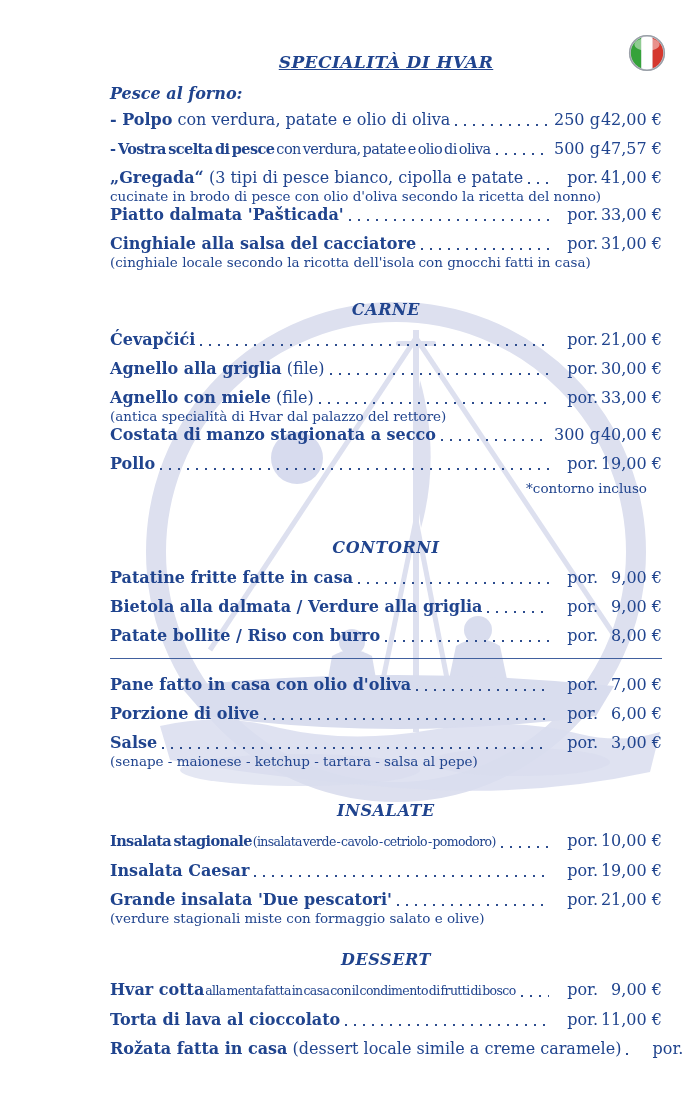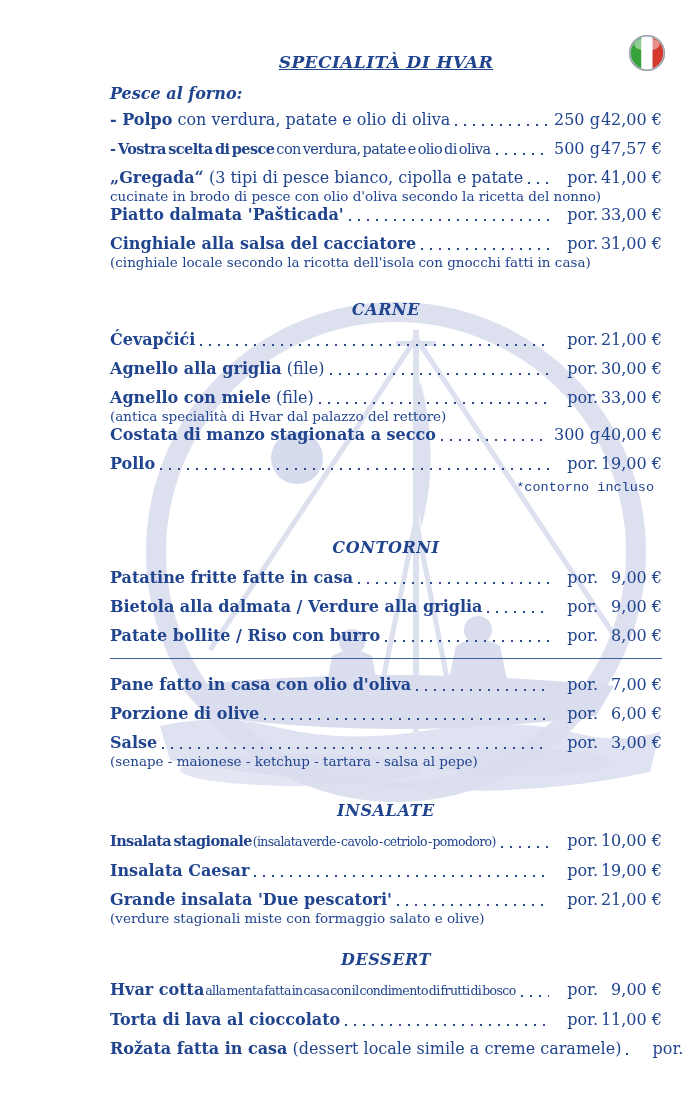--- a/index.html
+++ b/index.html
@@ -42,21 +42,21 @@
     margin:0 5px 4px 5px;
     background-image:repeating-linear-gradient(to right,#2c4c8e 0,#2c4c8e 2px,transparent 2px,transparent 9px);
   }
   .unit  { width:44px; text-align:right; white-space:nowrap; flex:0 0 auto; }
   .price { width:64px; text-align:right; white-space:nowrap; flex:0 0 auto; }
   .sub {
     font-size:13.5px; line-height:16px; margin:-9px 0 1px 0;
   }
   .cond { font-size:14.5px; letter-spacing:-0.6px; word-spacing:-2px; }
   .idesc.small { font-size:12.5px; letter-spacing:-0.6px; word-spacing:-2.5px; }
-  .footnote { text-align:right; font-size:13.5px; line-height:16px; margin:-3px 8px 0 0;font-family:Liberation Mono, monospace; }
+  .footnote { text-align:right; font-size:13.5px; line-height:16px; margin:-3px 15px 0 0; }
   .divider {
     border:none; border-top:1px solid #41609e; height:0;
     margin:12px 0 16px 0;
   }
 </style>
 </head>
 <body>
 
 <div class="page">
 

